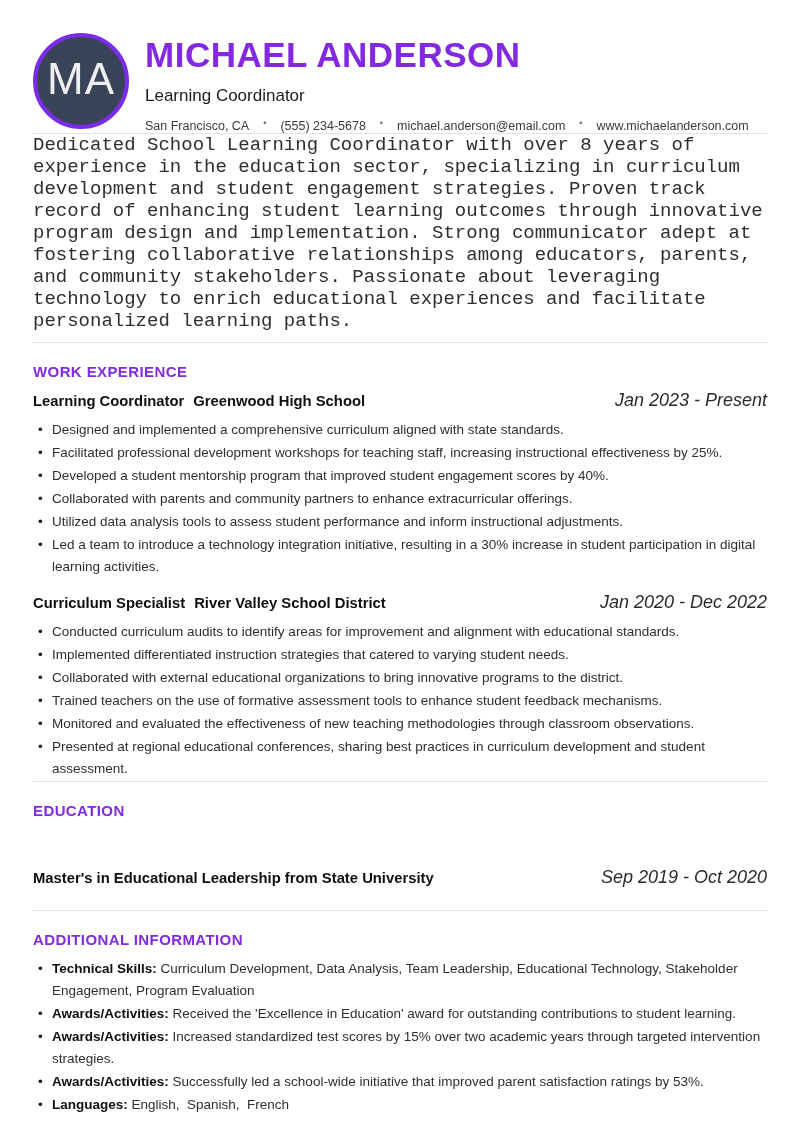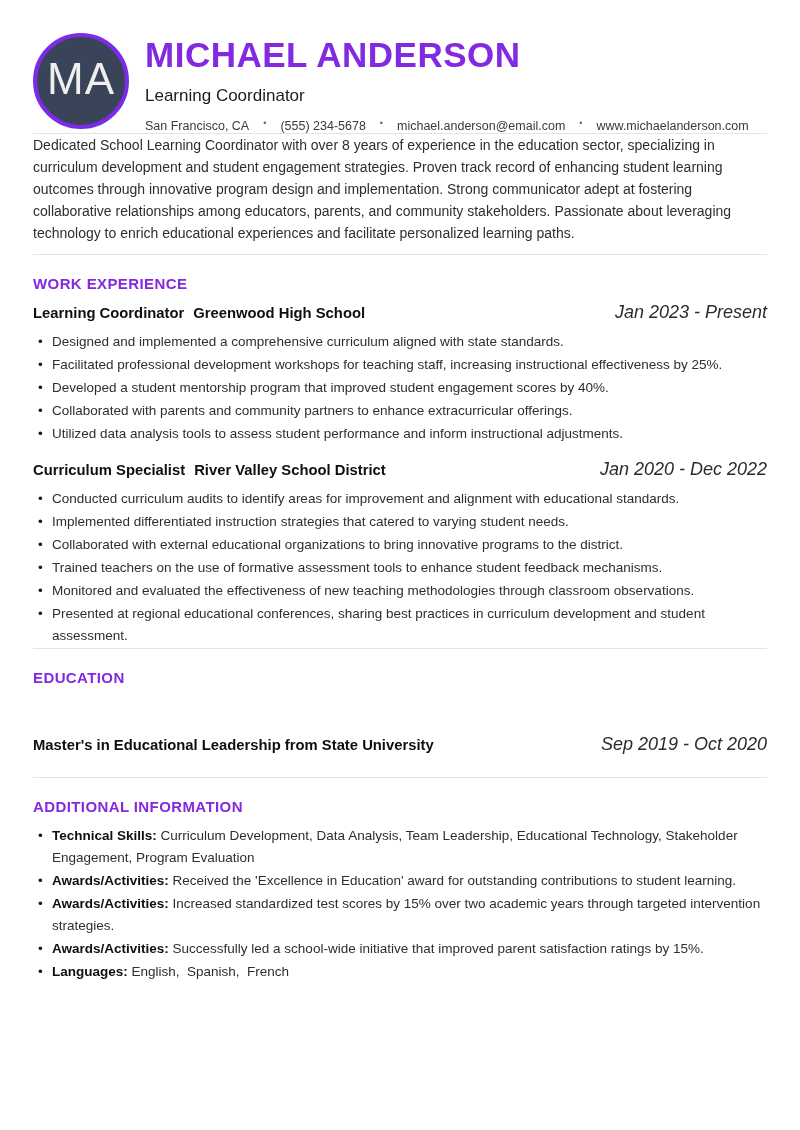--- a/index.html
+++ b/index.html
@@ -35,21 +35,21 @@
   .contact .sep { color: #666; font-size: 9px; margin: 0 14px; line-height: 1; }
 
   hr.divider { border: none; border-top: 1px solid var(--divider, #e4e4e4); margin: 0; }
   .hr-header { margin-top: 12px; }
 
   .section-heading {
     margin: 20px 0 10px 0; color: var(--accent, #8329e0);
     font-size: 15px; font-weight: 700; letter-spacing: 0.4px;
   }
 
-  .summary-text { margin: 0 0 10px 0; font-size: 14px; line-height: 22px; }
+  .summary-text { margin: 0 0 10px 0; font-size: 19px; line-height: 22px; font-family: Liberation Mono, monospace; }
 
   .job-header { display: flex; justify-content: space-between; align-items: baseline; margin: 10px 0 8px 0; }
   .job-title { font-size: 14.8px; font-weight: 700; color: #0f0f0f; }
   .company { margin-left: 9px; }
   .dates { font-size: 18px; font-style: italic; color: #2b2b2b; white-space: nowrap; margin-left: 12px; text-align: center; }
 
   ul.bullets { list-style: none; margin: 0; padding: 0; font-size: 13.5px; line-height: 22px; }
   ul.bullets li { position: relative; padding-left: 19px; margin-bottom: 1px; }
   ul.bullets li::before { content: "•"; position: absolute; left: 5px; top: 0; color: #1a1a1a; }
 
@@ -100,20 +100,21 @@
           <span>Learning Coordinator</span><span class="company">Greenwood High School</span>
         </div>
         <span class="dates">Jan 2023 - Present</span>
       </div>
       <ul class="bullets">
         <li>Designed and implemented a comprehensive curriculum aligned with state standards.</li>
         <li>Facilitated professional development workshops for teaching staff, increasing instructional effectiveness by 25%.</li>
         <li>Developed a student mentorship program that improved student engagement scores by 40%.</li>
         <li>Collaborated with parents and community partners to enhance extracurricular offerings.</li>
         <li>Utilized data analysis tools to assess student performance and inform instructional adjustments.</li>
+        <li>Led a team to introduce a technology integration initiative, resulting in a 30% increase in student participation in digital learning activities.</li>
       </ul>
     </div>
 
     <div class="job">
       <div class="job-header">
         <div class="job-title">
           <span>Curriculum Specialist</span><span class="company">River Valley School District</span>
         </div>
         <span class="dates">Jan 2020 - Dec 2022</span>
       </div>
@@ -150,21 +151,21 @@
       <li>
         <span class="ai-label">Awards/Activities:</span>
         <span class="ai-text">Received the 'Excellence in Education' award for outstanding contributions to student learning.</span>
       </li>
       <li>
         <span class="ai-label">Awards/Activities:</span>
         <span class="ai-text">Increased standardized test scores by 15% over two academic years through targeted intervention strategies.</span>
       </li>
       <li>
         <span class="ai-label">Awards/Activities:</span>
-        <span class="ai-text">Successfully led a school-wide initiative that improved parent satisfaction ratings by 15%.</span>
+        <span class="ai-text">Successfully led a school-wide initiative that improved parent satisfaction ratings by 53%.</span>
       </li>
       <li>
         <span class="ai-label">Languages:</span>
         <span class="ai-text">English,  Spanish,  French</span>
       </li>
     </ul>
   </section>
 
 </div>
 

